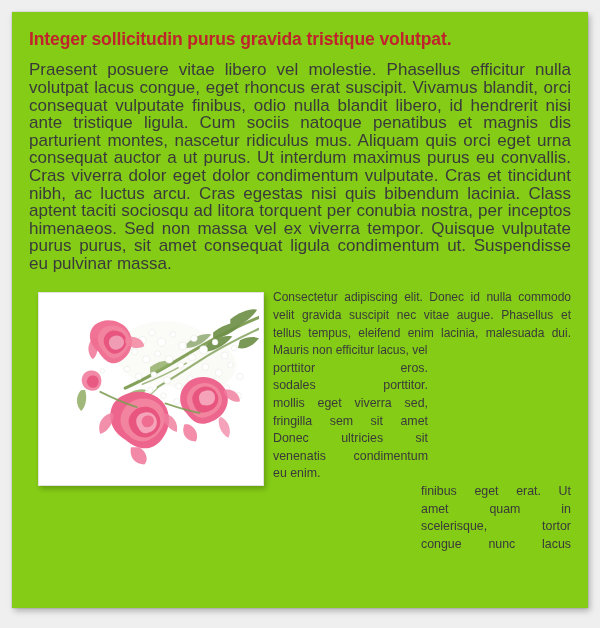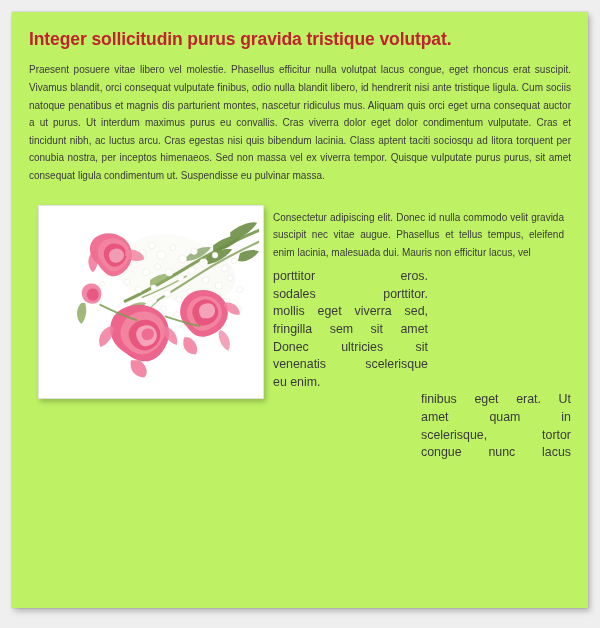--- a/index.html
+++ b/index.html
@@ -43,21 +43,21 @@
     font-weight: 600;
     line-height: 1.22;
     letter-spacing: -0.1px;
     font-family: "Liberation Sans", sans-serif;
   }
 
   p.body-par {
     margin: 0 0 17px 0;
     padding: 0;
     color: #3a3a3a;
-    font-size: 10px;
+    font-size: 17px;
     line-height: 17.6px;
     text-align: justify;
     font-family: "Liberation Sans", sans-serif;
   }
   p.body-par:last-child { margin-bottom: 0; }
 
   
   .photo-figure {
     float: left;
     margin: 3px 9px 9px 9px;
@@ -87,42 +87,42 @@
     text-align: justify;
   }
   .col-right {
     float: right;
     width: 150px;
     text-align: justify;
   }
 
   .lead-line {
     color: #3a3a3a;
-    font-size: 10px;
+    font-size: 12px;
     line-height: 17.6px;
     text-align: justify;
     font-family: "Liberation Sans", sans-serif;
-    margin: 7px;
+    margin: 0;
   }
 
   .justify-line {
     display: flex;
     justify-content: space-between;
     font-size: 12.4px;
     line-height: 17.6px;
     color: #3a3a3a;
     align-items: center;
   }
   .justify-line.rt { justify-content: flex-end; }
   .clear { clear: both; }
 </style>
 </head>
 <body style="background: rgb(239, 239, 239);">
 
-<div id="page-card" style="background: #bef264;">
+<div id="page-card" style="background: #84cc16;">
   <div id="article">
 
     <h1 class="doc-title" style="color: rgb(192, 35, 44);">Integer sollicitudin purus gravida tristique volutpat.</h1>
 
     <p class="body-par">Praesent posuere vitae libero vel molestie. Phasellus efficitur nulla volutpat lacus congue, eget rhoncus erat suscipit. Vivamus blandit, orci consequat vulputate finibus, odio nulla blandit libero, id hendrerit nisi ante tristique ligula. Cum sociis natoque penatibus et magnis dis parturient montes, nascetur ridiculus mus. Aliquam quis orci eget urna consequat auctor a ut purus. Ut interdum maximus purus eu convallis. Cras viverra dolor eget dolor condimentum vulputate. Cras et tincidunt nibh, ac luctus arcu. Cras egestas nisi quis bibendum lacinia. Class aptent taciti sociosqu ad litora torquent per conubia nostra, per inceptos himenaeos. Sed non massa vel ex viverra tempor. Quisque vulputate purus purus, sit amet consequat ligula condimentum ut. Suspendisse eu pulvinar massa.</p>
 
     <div class="flow-wrap">
 
       <figure class="photo-figure">
         <div class="photo-inner">
@@ -259,21 +259,21 @@
           <span>sit</span>
           <span>amet</span>
         </div>
         <div class="justify-line">
           <span>Donec</span>
           <span>ultricies</span>
           <span>sit</span>
         </div>
         <div class="justify-line">
           <span>venenatis</span>
-          <span>scelerisque</span>
+          <span>condimentum</span>
         </div>
         <div class="justify-line">
           <span>eu enim.</span>
         </div>
       </div>
 
       <div class="col-right">
         <div class="justify-line">
           <span>finibus</span>
           <span>eget</span>

